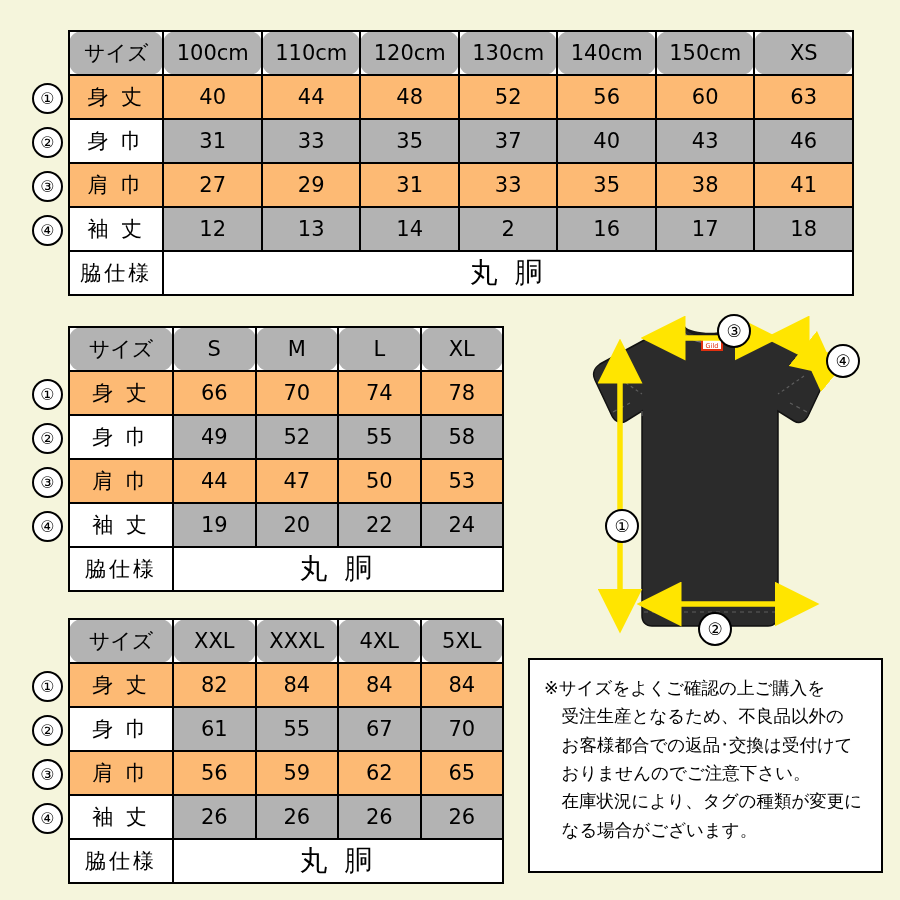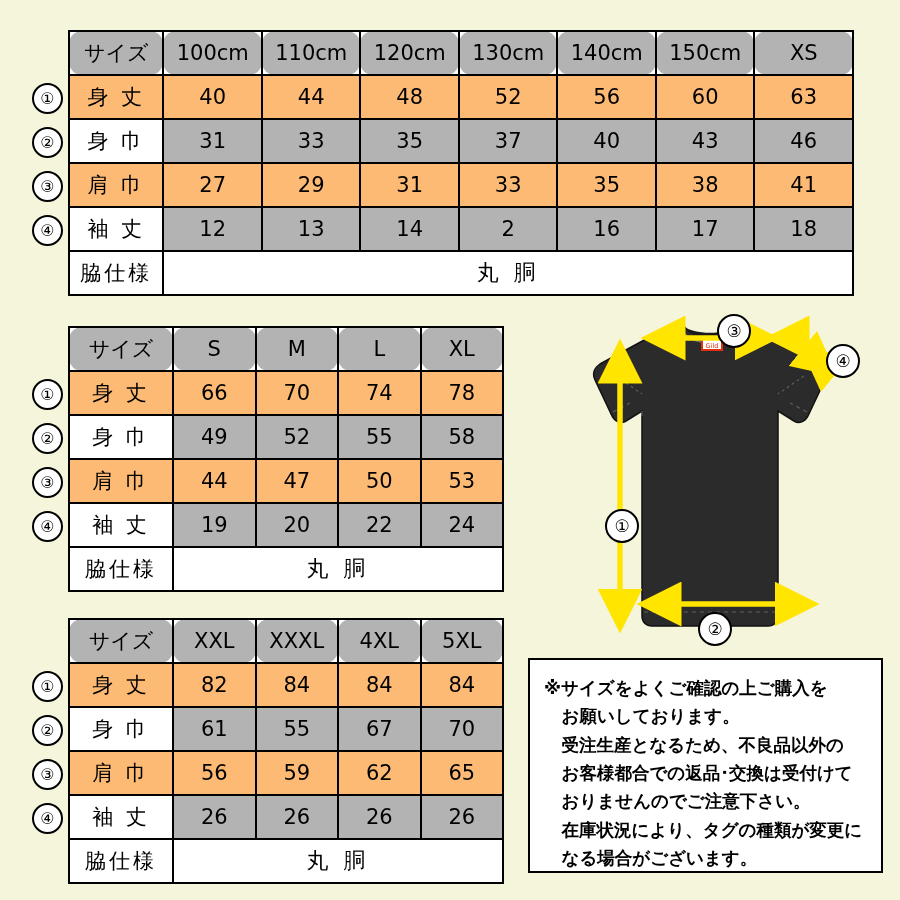--- a/index.html
+++ b/index.html
@@ -45,21 +45,21 @@
     letter-spacing: 3px;
   }
   .val-cell {
     font-size: 21px;
   }
   .row-gray td { background: #b3b3b3; }
   .row-white td { background: #fdba74; }
   .lbl-cell.keep-white { background: #fff !important; margin-top: 16px; }
   .side-cell {
     background: #fff;
-    font-size: 22px;
+    font-size: 28px;
     letter-spacing: 4px;
   }
 
   
   .marker-col {
     position: absolute;
     width: 44px;
   }
   .circle-num {
     width: 27px;
@@ -121,21 +121,20 @@
   #notice {
     position: absolute;
     left: 528px;
     top: 658px;
     width: 355px;
     height: 215px;
     border: 2px solid #000;
     background: #fff;
     box-sizing: border-box;
     padding: 14px 14px 0 14px;
-    font-weight: bold;
   }
   #notice p {
     margin: 0;
     font-size: 17.5px;
     line-height: 1.62;
     white-space: pre-line;
   }
   #notice p.indent { text-indent: 1em; }
 </style>
 </head>
@@ -413,21 +412,20 @@
     </svg>
 
     <div class="mk" style="left:197px; top:-2px;">③</div>
     <div class="mk" style="left:306px; top:28px;">④</div>
     <div class="mk" style="left:85px; top:193px;">①</div>
     <div class="mk" style="left:178px; top:296px;">②</div>
   </div>
 
   <div id="notice">
     <p>※サイズをよくご確認の上ご購入を</p>
-    <p class="indent">お願いしております。</p>
     <p class="indent">受注生産となるため、不良品以外の</p>
     <p class="indent">お客様都合での返品･交換は受付けて</p>
     <p class="indent">おりませんのでご注意下さい。</p>
     <p class="indent">在庫状況により、タグの種類が変更に</p>
     <p class="indent">なる場合がございます。</p>
   </div>
 
 </div>
 
 </body></html>

